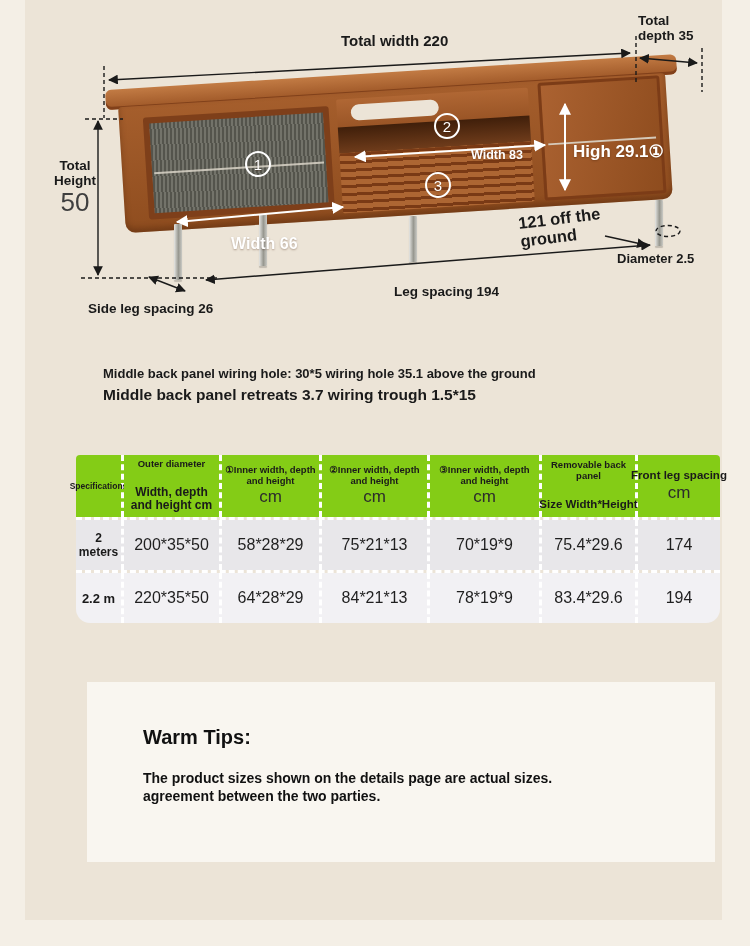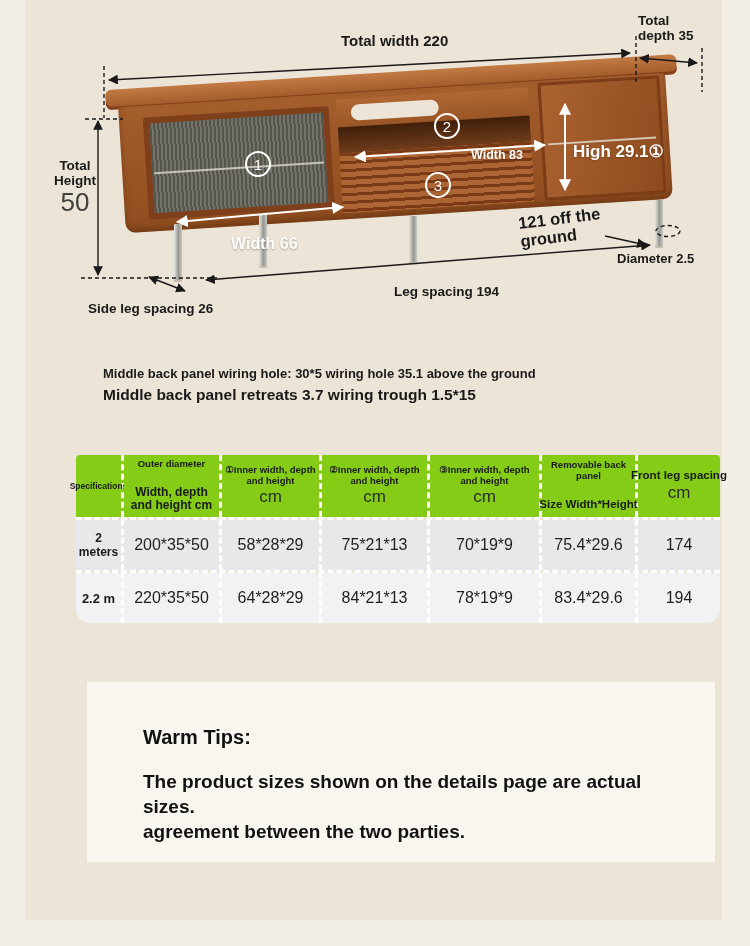--- a/index.html
+++ b/index.html
@@ -59,21 +59,21 @@
   .h-t{font-size:9.5px;font-weight:700;line-height:1.15;}
   .h-b{font-size:12px;font-weight:700;line-height:1.15;margin-top:16px;}
   .h-cm{font-size:17px;font-weight:400;color:#2c2c2c;margin-top:1px;}
   .h-nw{white-space:nowrap;font-size:11.5px;}
   .rowlab{font-size:12px;font-weight:700;}
   .val{font-size:16px;font-weight:400;color:#1f1f1f;}
   
   .tips{position:absolute;left:62px;top:682px;width:628px;height:180px;background:#f9f6f0;
         padding:44px 50px 0 56px;box-sizing:border-box;}
   .tips-title{font-size:20px;font-weight:700;color:#111;}
-  .tips-body{margin-top:20px;font-size:19px;font-weight:700;color:#111;line-height:1.32;}
+  .tips-body{margin-top:20px;font-size:14px;font-weight:700;color:#111;line-height:1.32;}
 </style>
 </head>
 <body>
 
 <div class="page">
   <div class="card">
 
     <div class="diagram">
 
       <div class="cab">

